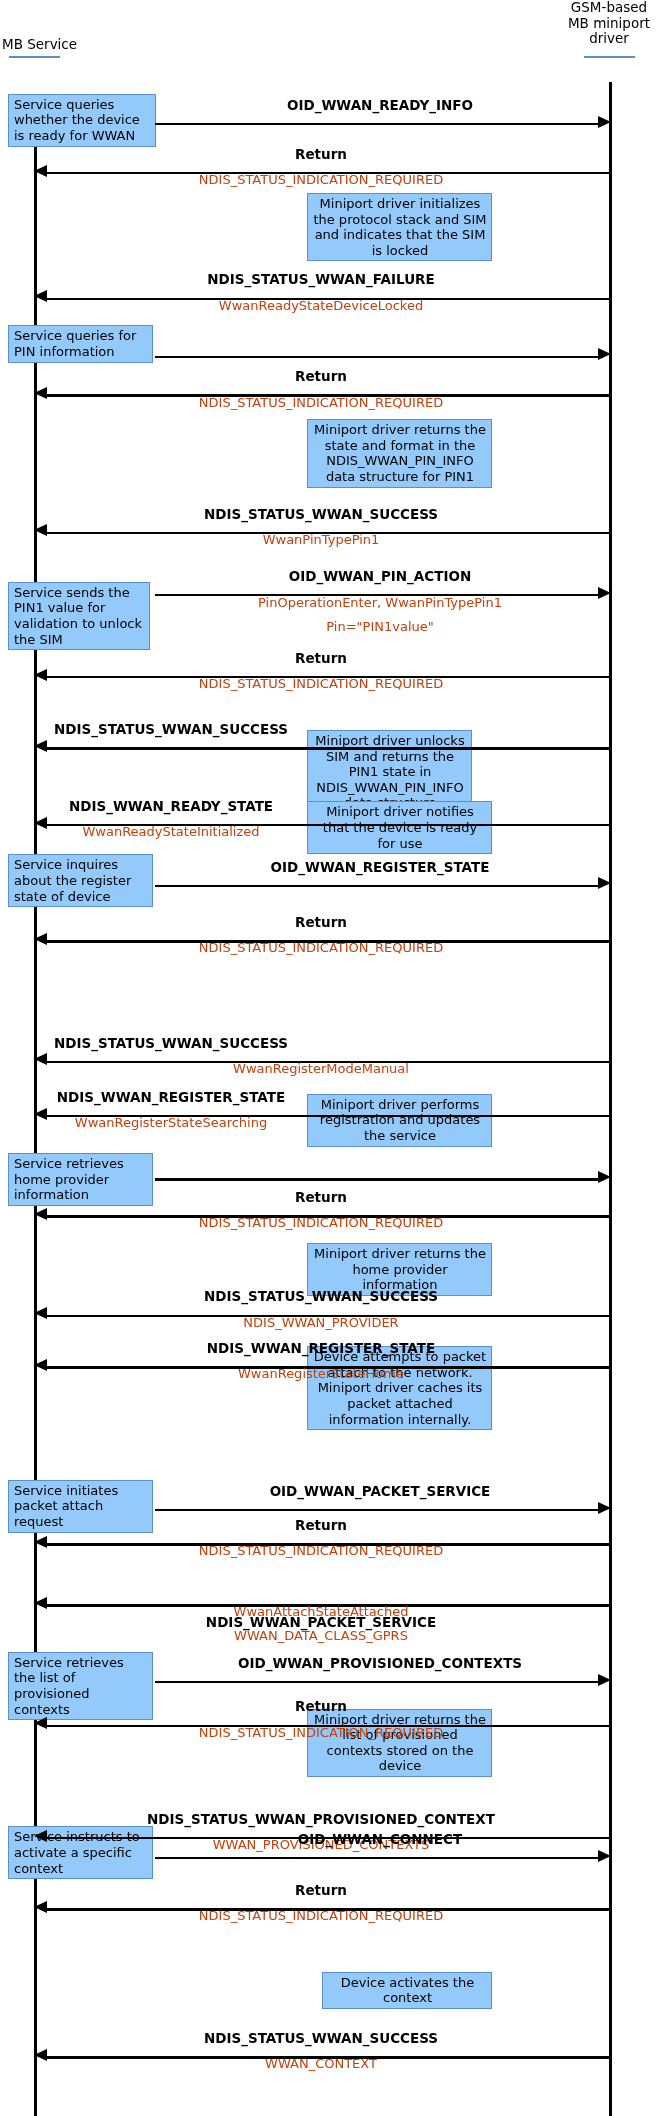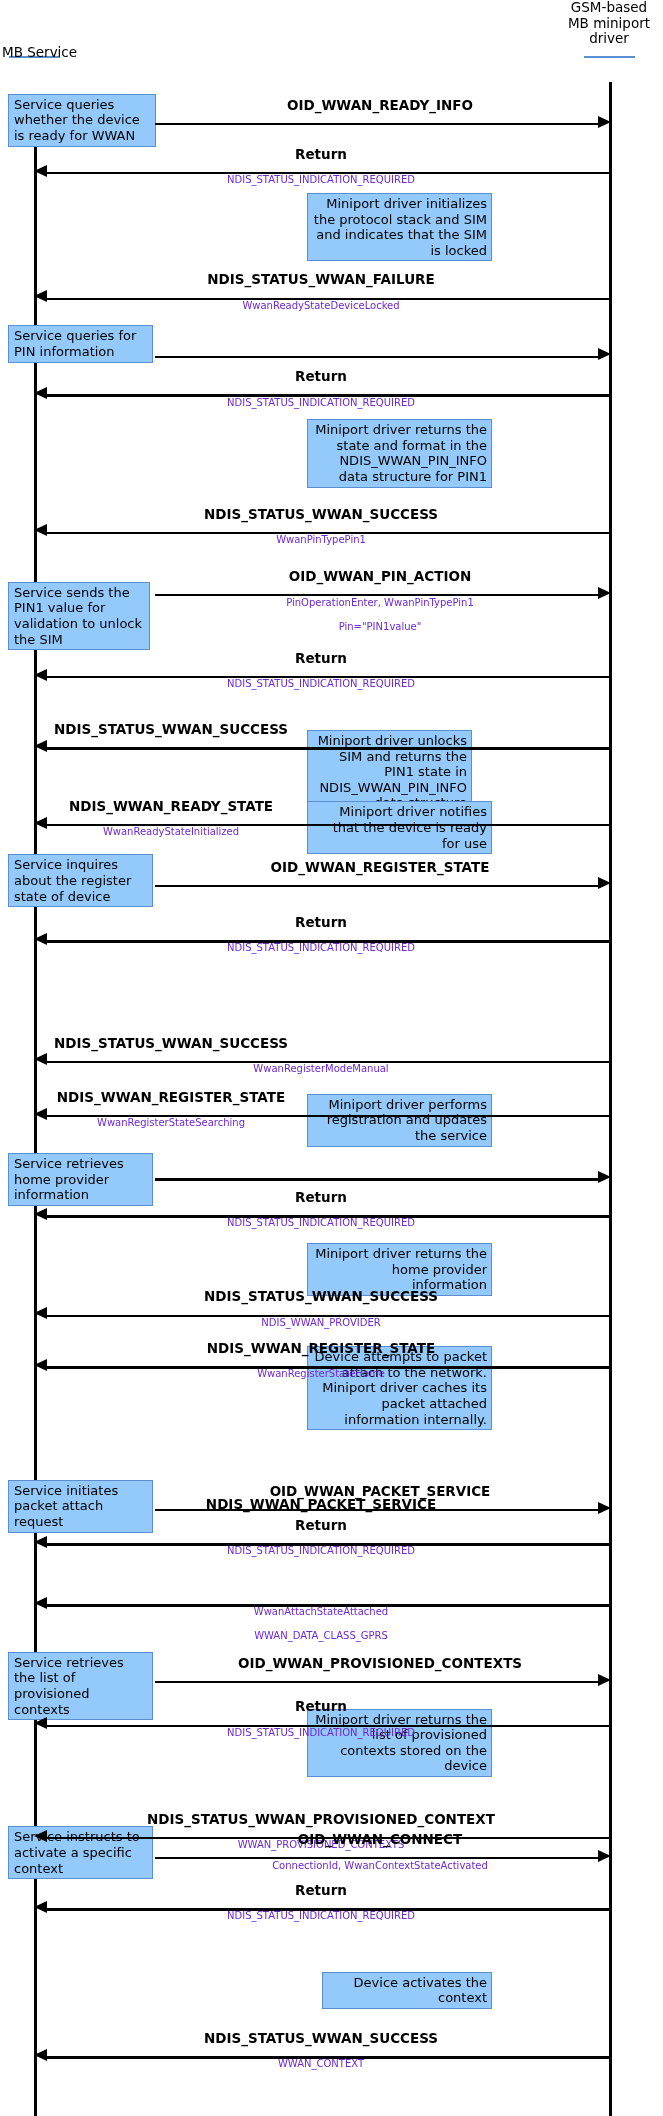--- a/index.html
+++ b/index.html
@@ -43,21 +43,21 @@
   .note {
     position: absolute;
     background: #93C9FB;
     border: 1.2px solid #5B8ED0;
     font-size: 13px;
     line-height: 15.6px;
     padding: 2px 4px 2px 5px;
     color: #000000;
   }
   .note.left  { text-align: left; }
-  .note.right { text-align: right; }
+  .note.right { text-align: center; }
   
   .msg-line {
     position: absolute;
     height: 2.5px;
     background: #000000;
   }
   .arrow-r, .arrow-l {
     position: absolute;
     width: 0; height: 0;
     border-top: 6.5px solid transparent;
@@ -69,38 +69,38 @@
     position: absolute;
     font-size: 13.5px;
     line-height: 15px;
     font-weight: bold;
     text-align: center;
     color: #000000;
     white-space: nowrap;
   }
   .msg-sub {
     position: absolute;
-    font-size: 10px;
+    font-size: 13px;
     line-height: 15px;
     font-weight: normal;
     text-align: center;
-    color: #6d28d9;
+    color: #c2410c;
     white-space: nowrap;
   }
 </style>
 </head>
 <body>
 
 <div id="canvas">
 
   <div class="lifeline-line" style="left: 34px; top: 103.155px; height: 2695.26px;"></div>
   <div class="lifeline-line" style="left: 609px; top: 81.995px; height: 2716.41px;"></div>
 
   <div class="actor-head" style="left: 9px; top: 55.545px; width: 51px; height: auto;"></div>
-  <div class="actor-label" style="left: 2px; top: 37.03px; width: 120px; margin-top: 8px;">MB Service</div>
+  <div class="actor-label" style="left: 2px; top: 37.03px; width: 120px;">MB Service</div>
 
   <div class="actor-head" style="left: 584px; top: 55.545px; width: 51px; height: auto;"></div>
   <div class="actor-label right" style="left:549px; top:0px; width:120px;">GSM-based
 MB miniport
 driver</div>
 
   <div class="note left" style="left: 8px; top: 93.8975px; width: 148px; height: auto;">Service queries whether the device is ready for WWAN</div>
 
   <div class="note right" style="left: 307px; top: 193.085px; width: 185px; height: auto;">Miniport driver initializes the protocol stack and SIM and indicates that the SIM is locked</div>
 
@@ -221,21 +221,21 @@
 
   <div class="msg-label" style="left: 155px; top: 1483.85px; width: 450px;">OID_WWAN_PACKET_SERVICE</div>
   <div class="msg-line" style="left: 155px; top: 1508.97px; width: 448px;"></div>
   <div class="arrow-r" style="left: 598px; top: 1501.7px;"></div>
 
   <div class="msg-label" style="left: 36px; top: 1518.23px; width: 570px;">Return</div>
   <div class="msg-line" style="left: 42px; top: 1543.36px; width: 567px;"></div>
   <div class="arrow-l" style="left: 34px; top: 1536.08px;"></div>
   <div class="msg-sub" style="left: 36px; top: 1543.36px; width: 570px;">NDIS_STATUS_INDICATION_REQUIRED</div>
 
-  <div class="msg-label" style="left: 36px; top: 1497px; width: 570px;">NDIS_WWAN_PACKET_SERVICE</div>
+  <div class="msg-label" style="left: 36px; top: 1615px; width: 570px;">NDIS_WWAN_PACKET_SERVICE</div>
   <div class="msg-line" style="left: 42px; top: 1604.19px; width: 567px;"></div>
   <div class="arrow-l" style="left: 34px; top: 1596.92px;"></div>
   <div class="msg-sub" style="left: 36px; top: 1604.19px; width: 570px;">WwanAttachStateAttached</div>
   <div class="msg-sub" style="left: 36px; top: 1628px; width: 570px;">WWAN_DATA_CLASS_GPRS</div>
 
   <div class="msg-label" style="left: 155px; top: 1655.77px; width: 450px;">OID_WWAN_PROVISIONED_CONTEXTS</div>
   <div class="msg-line" style="left: 155px; top: 1680.9px; width: 448px;"></div>
   <div class="arrow-r" style="left: 598px; top: 1673.62px;"></div>
 
   <div class="msg-label" style="left: 36px; top: 1699.41px; width: 570px;">Return</div>
@@ -244,21 +244,20 @@
   <div class="msg-sub" style="left: 36px; top: 1724.54px; width: 570px;">NDIS_STATUS_INDICATION_REQUIRED</div>
 
   <div class="msg-label" style="left: 36px; top: 1811.83px; width: 570px;">NDIS_STATUS_WWAN_PROVISIONED_CONTEXT</div>
   <div class="msg-line" style="left: 42px; top: 1836.95px; width: 567px;"></div>
   <div class="arrow-l" style="left: 34px; top: 1829.68px;"></div>
   <div class="msg-sub" style="left: 36px; top: 1836.95px; width: 570px;">WWAN_PROVISIONED_CONTEXTS</div>
 
   <div class="msg-label" style="left: 155px; top: 1831.66px; width: 450px;">OID_WWAN_CONNECT</div>
   <div class="msg-line" style="left: 155px; top: 1856.79px; width: 448px;"></div>
   <div class="arrow-r" style="left: 598px; top: 1849.52px;"></div>
-  <div class="msg-sub" style="left: 155px; top: 1858.11px; width: 450px;">ConnectionId, WwanContextStateActivated</div>
 
   <div class="msg-label" style="left: 36px; top: 1883.24px; width: 570px;">Return</div>
   <div class="msg-line" style="left: 42px; top: 1908.37px; width: 567px;"></div>
   <div class="arrow-l" style="left: 34px; top: 1901.09px;"></div>
   <div class="msg-sub" style="left: 36px; top: 1908.37px; width: 570px;">NDIS_STATUS_INDICATION_REQUIRED</div>
 
   <div class="msg-label" style="left: 36px; top: 2031.36px; width: 570px;">NDIS_STATUS_WWAN_SUCCESS</div>
   <div class="msg-line" style="left: 42px; top: 2056.49px; width: 567px;"></div>
   <div class="arrow-l" style="left: 34px; top: 2049.21px;"></div>
   <div class="msg-sub" style="left: 36px; top: 2056.49px; width: 570px;">WWAN_CONTEXT</div>

